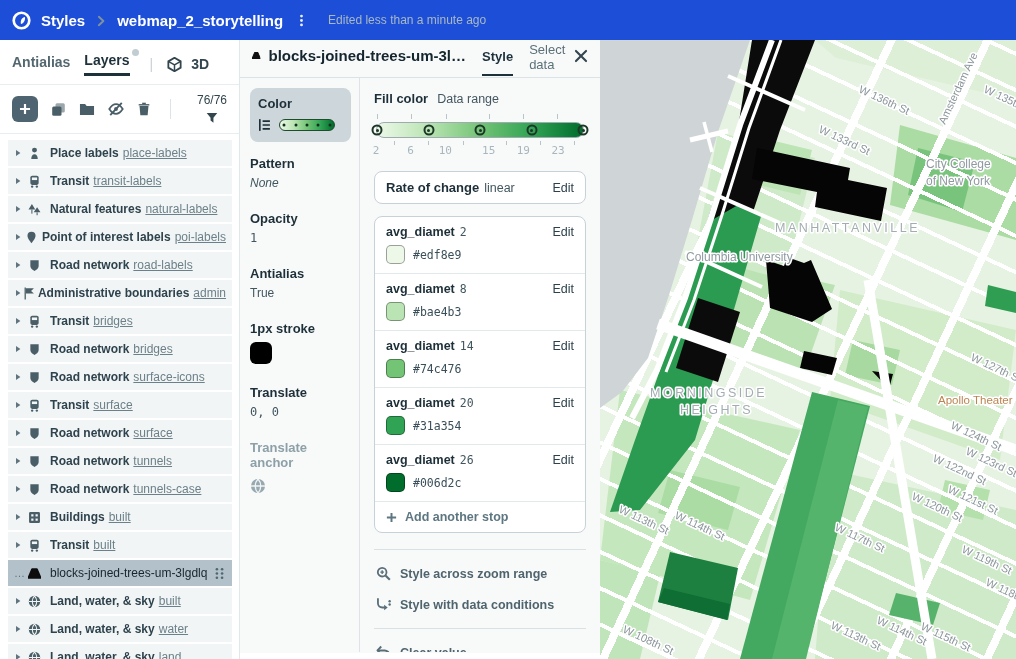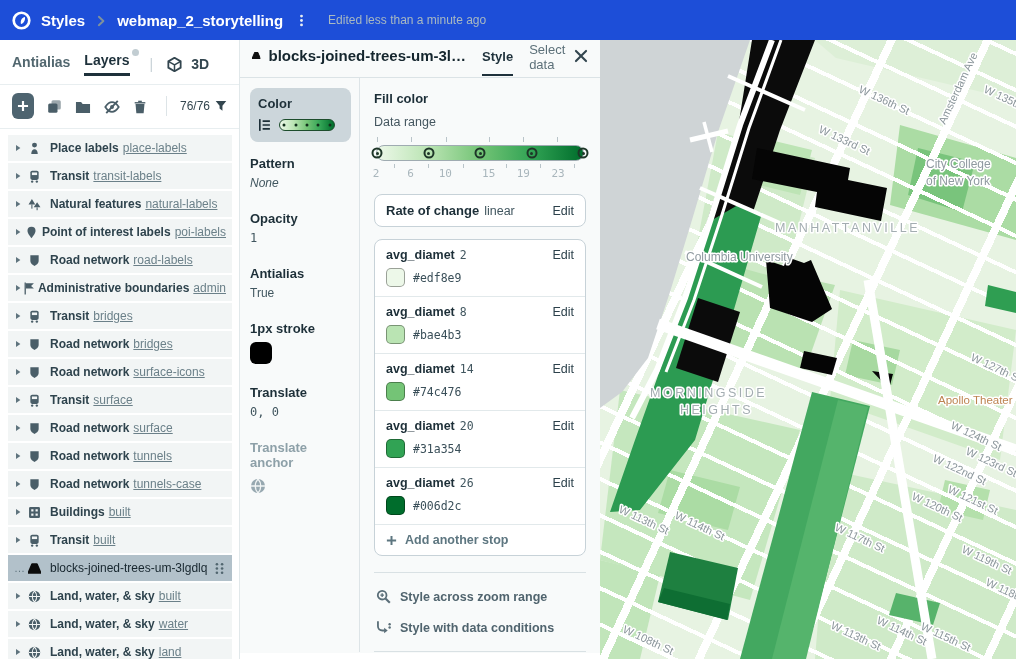--- a/index.html
+++ b/index.html
@@ -18,21 +18,21 @@
   #sidebar { position:absolute; left:0; top:40px; width:240px; height:619px; background:#fff; border-right:1px solid #e1e8ea; }
   #sb-tabs { display:flex; align-items:center; gap:14px; padding:12px 12px 8px 12px; border-bottom:1px solid #e8eef0; }
   .sbtab { font-size:14px; font-weight:bold; color:#52676f; padding-bottom:5px; position:relative; }
   .sbtab.active { color:#1e313b; border-bottom:3px solid #1e313b; }
   .sbtab .dot { position:absolute; top:-3px; right:-9px; width:7px; height:7px; background:#c2cdd2; border-radius:50%; }
   .sbpipe { color:#c7d1d6; font-size:14px; margin-left:6px; }
   #sb-3d { display:flex; align-items:center; gap:9px; font-size:14px; font-weight:bold; color:#33464f; }
   #sb-tools { display:flex; align-items:center; gap:13px; padding:8px 12px 9px 12px; border-bottom:1px solid #e8eef0; color:#4a5e68; }
   #btn-add { width:26px; height:26px; background:#4e6470; border-radius:6px; color:#fff; display:flex; align-items:center; justify-content:center; }
   .tooldiv { width:1px; height:20px; background:#dde4e7; margin-left:6px; }
-  #sb-count { margin-left:auto; font-size:12px; color:#33464f; display:flex; align-items:center; gap:5px; }
+  #sb-count { margin-left:auto; font-size:12px; color:#33464f; display:flex; align-items:center; gap:5px;flex-direction:column; }
   #layer-list { padding:6px 7px 0 8px; }
   .lrow { display:flex; align-items:center; height:26px; margin-bottom:2px; background:#f2f5f5; padding:0 6px; font-size:12px; color:#2e434d; }
   .lrow .caret { width:14px; color:#5f747e; display:flex; align-items:center; font-size:11px; }
   .lrow .licon { width:22px; color:#4a5e68; display:flex; align-items:center; }
   .lrow .lname { font-weight:bold; white-space:nowrap; }
   .lrow .lsub { color:#6b8089; margin-left:4px; white-space:nowrap;text-decoration:underline; }
   .lrow.sel { background:#b2c1ca; color:#17262e; }
   .lrow.sel .lname { font-weight:normal; }
   .lrow.sel .licon { color:#0c0c0c; }
   .lrow .drag { display:none; margin-left:auto; color:#51666f; }
@@ -52,21 +52,21 @@
   .prop-group { margin-bottom:21px; }
   .italic { font-style:italic; }
   .color-row { display:flex; align-items:center; gap:7px; margin-top:7px; color:#1d2f38; }
   #grad-pill { width:56px; height:12px; border-radius:6px; border:1px solid #1d4d2c; position:relative; }
   #grad-pill i { position:absolute; top:50%; width:3px; height:3px; background:#12301c; border-radius:50%; transform:translate(-50%,-50%); }
   #stroke-swatch { width:22px; height:22px; border-radius:6px; margin-top:6px; }
   .prop-muted .prop-label { color:#8da0a8; }
   .prop-muted { color:#97a8b0; }
 
   #detail-col { flex:1; padding:13px 14px 0 14px; overflow:hidden; }
-  #fill-head { display:flex; align-items:baseline; gap:9px;flex-direction:column; }
+  #fill-head { display:flex; align-items:baseline; gap:9px; }
   #fill-label { font-weight:bold; font-size:13px; color:#1d2f38; }
   #fill-sub { font-size:12.5px; color:#44565f; }
   #slider-wrap { margin:16px 2px 2px; position:relative; }
   #slider { position:relative; height:16px; border-radius:8px; border:1px solid #9fabb1; }
   .handle { position:absolute; top:50%; width:11px; height:11px; border:2px solid #1e3628; border-radius:50%; transform:translate(-50%,-50%); }
   .handle::after { content:""; position:absolute; left:50%; top:50%; width:3px; height:3px; background:#1e3628; border-radius:50%; transform:translate(-50%,-50%); }
   .tick { position:absolute; width:1px; height:5px; background:#b9c4c9; }
   #tick-labels { position:relative; height:15px; margin:6px 2px 0; }
   #tick-labels span { position:absolute; transform:translateX(-50%); font-size:11px; color:#a9b6bc; font-family:"DejaVu Sans Mono",monospace; }
   .wbox { background:#fff; border:1px solid #c7d2d8; border-radius:8px; }

